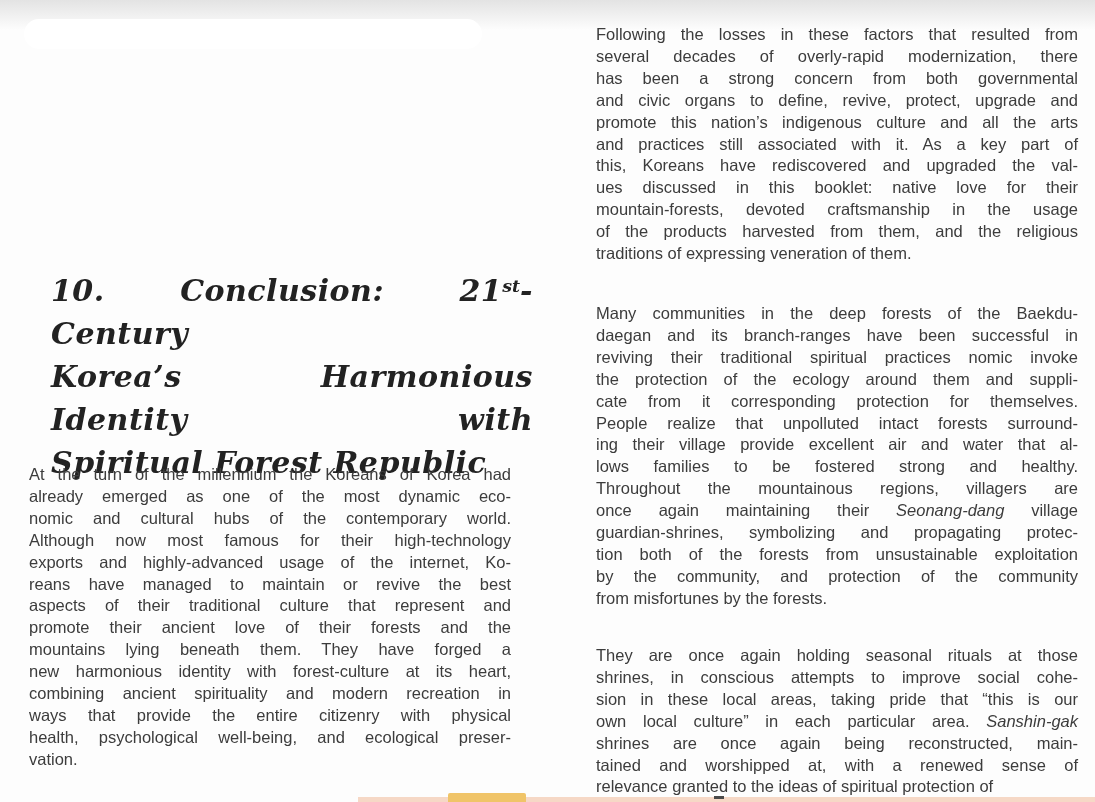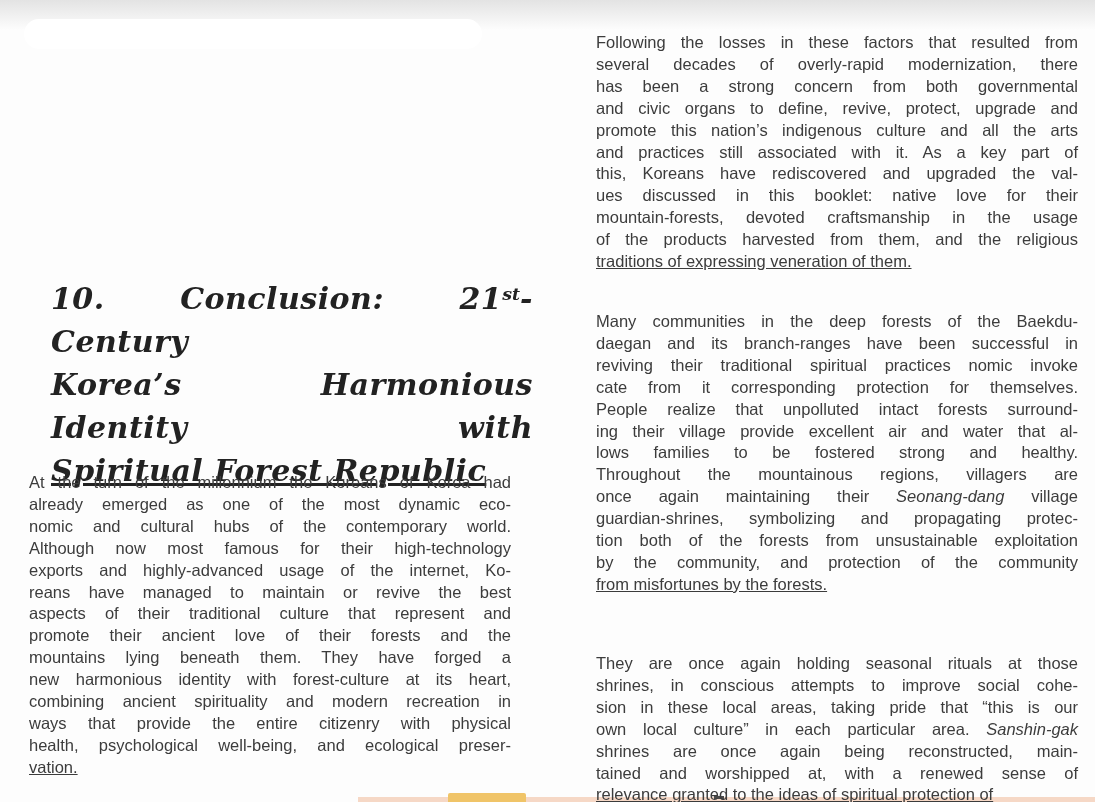--- a/index.html
+++ b/index.html
@@ -32,21 +32,21 @@
     border-radius: 2px 2px 0 0;
     z-index: 2;
   }
   .bottom-dash {
     position: absolute; left: 714px; bottom: 3px; width: 10px; height: 3px;
     z-index: 3;
   }
 
   
   .col {
-    position: absolute; top: 16px; width: 482px; height: 782px;
+    position: absolute; top: 8px; width: 482px; height: 782px;
     z-index: 5;
   }
   .col-left  { left: 29px; }
   .col-right { left: 596px; }
 
   .title-block {
     position: absolute; left: 0; top: 261px; width: 482px;
     font-family: "DejaVu Serif", "Liberation Serif", serif;
     font-style: italic; font-weight: bold;
     font-size: 30px; line-height: 43px;
@@ -56,21 +56,21 @@
     margin-left: 22px;
   }
   .title-block sup { font-size: 58%; line-height: 0; vertical-align: 9px; letter-spacing: 0; }
 
   .para {
     position: absolute; width: 482px;
     font-size: 16.5px; line-height: 21.9px;
     color: #3c3c3c;
   }
   .tline { text-align: justify; text-align-last: justify; white-space: normal; }
-  .tline.tlast { text-align-last: left; text-decoration: underline; }
+  .tline.tlast { text-align-last: left; }
   .tline i { font-style: italic; }
 
   .para-left  { left: 0; top: 456px; }
   .rp1 { left: 0; top: 16px; }
   .rp2 { left: 0; top: 295px; }
   .rp3 { left: 0; top: 637px; }
 </style>
 </head>
 <body>
 
@@ -115,20 +115,21 @@
         <div class="tline">this, Koreans have rediscovered and upgraded the val-</div>
         <div class="tline">ues discussed in this booklet: native love for their</div>
         <div class="tline">mountain-forests, devoted craftsmanship in the usage</div>
         <div class="tline">of the products harvested from them, and the religious</div>
         <div class="tline tlast">traditions of expressing veneration of them.</div>
       </div>
     <div class="para rp2">
         <div class="tline">Many communities in the deep forests of the Baekdu-</div>
         <div class="tline">daegan and its branch-ranges have been successful in</div>
         <div class="tline">reviving their traditional spiritual practices nomic invoke</div>
+        <div class="tline">the protection of the ecology around them and suppli-</div>
         <div class="tline">cate from it corresponding protection for themselves.</div>
         <div class="tline">People realize that unpolluted intact forests surround-</div>
         <div class="tline">ing their village provide excellent air and water that al-</div>
         <div class="tline">lows families to be fostered strong and healthy.</div>
         <div class="tline">Throughout the mountainous regions, villagers are</div>
         <div class="tline">once again maintaining their <i>Seonang-dang</i> village</div>
         <div class="tline">guardian-shrines, symbolizing and propagating protec-</div>
         <div class="tline">tion both of the forests from unsustainable exploitation</div>
         <div class="tline">by the community, and protection of the community</div>
         <div class="tline tlast">from misfortunes by the forests.</div>

